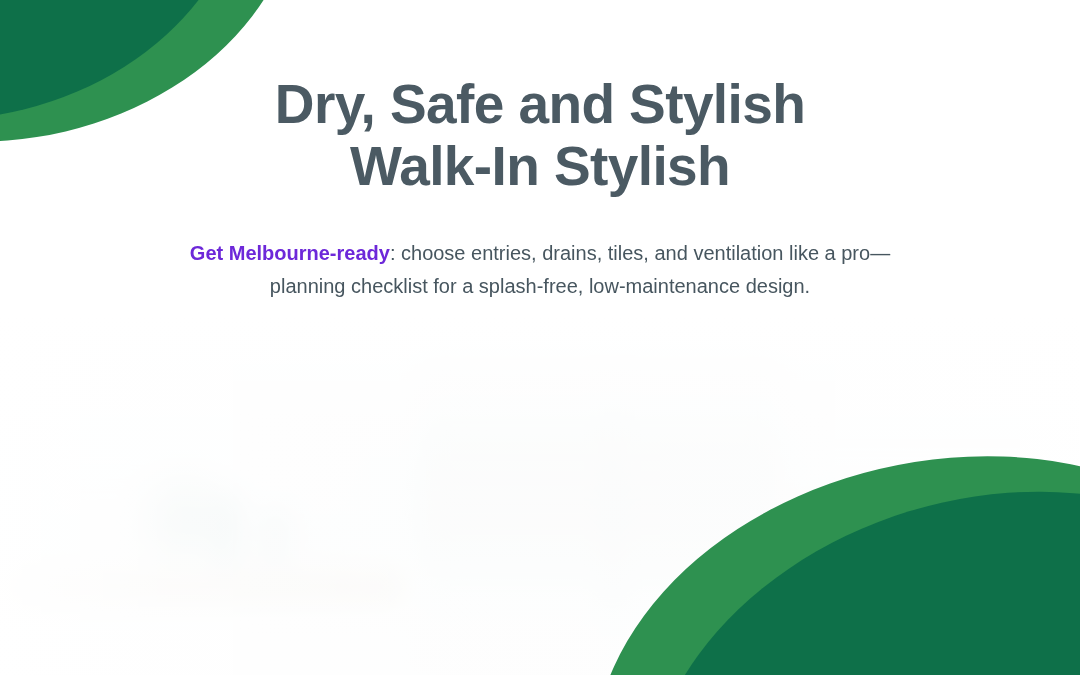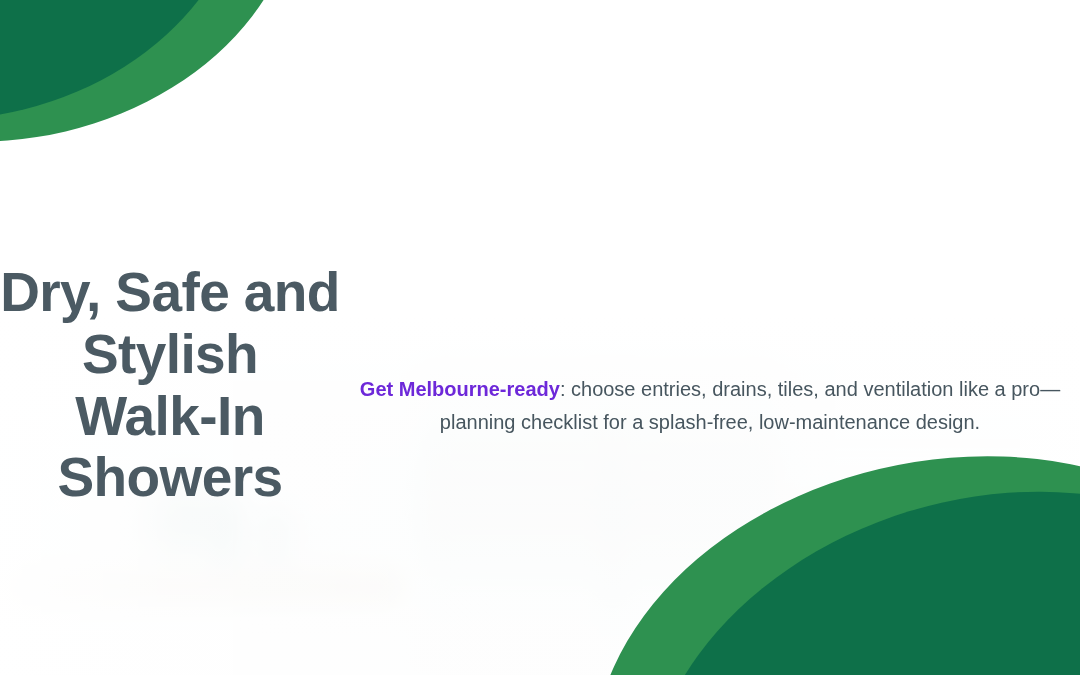--- a/index.html
+++ b/index.html
@@ -237,25 +237,25 @@
     transform: rotate(-17deg);
   }
 
   
   .content {
     position: relative;
     z-index: 5;
     width: 100%;
     height: 100%;
     display: flex;
-    flex-direction: row;
+    flex-direction: column;
     align-items: center;
     justify-content: flex-start;
     text-align: center;
-    padding-top: 96px;
+    padding-top: 74px;
     box-sizing: border-box;
   }
 
   .headline {
     margin: 0;
     font-size: 55px;
     line-height: 1.12;
     font-weight: 700;
     letter-spacing: -0.6px;
     color: #4b5a63;
@@ -303,18 +303,18 @@
   </div>
 
   <div class="blob blob-tl-light" style="background: rgb(46, 145, 80);"></div>
   <div class="blob blob-tl-dark" style="background: rgb(14, 112, 73);"></div>
   <div class="blob blob-br-light" style="background: rgb(46, 145, 80);"></div>
   <div class="blob blob-br-dark" style="background: rgb(14, 112, 73);"></div>
 
   <div class="content">
     <h1 class="headline">
       <span class="hl-line">Dry, Safe and Stylish</span>
-      <span class="hl-line">Walk-In Showers</span>
+      <span class="hl-line">Walk-In Stylish</span>
     </h1>
     <p class="subhead"><span class="lead">Get Melbourne-ready</span><span>: choose entries, drains, tiles, and ventilation like a pro—planning checklist for a splash-free, low-maintenance design.</span></p>
   </div>
 
 </div>
 
 </body></html>

